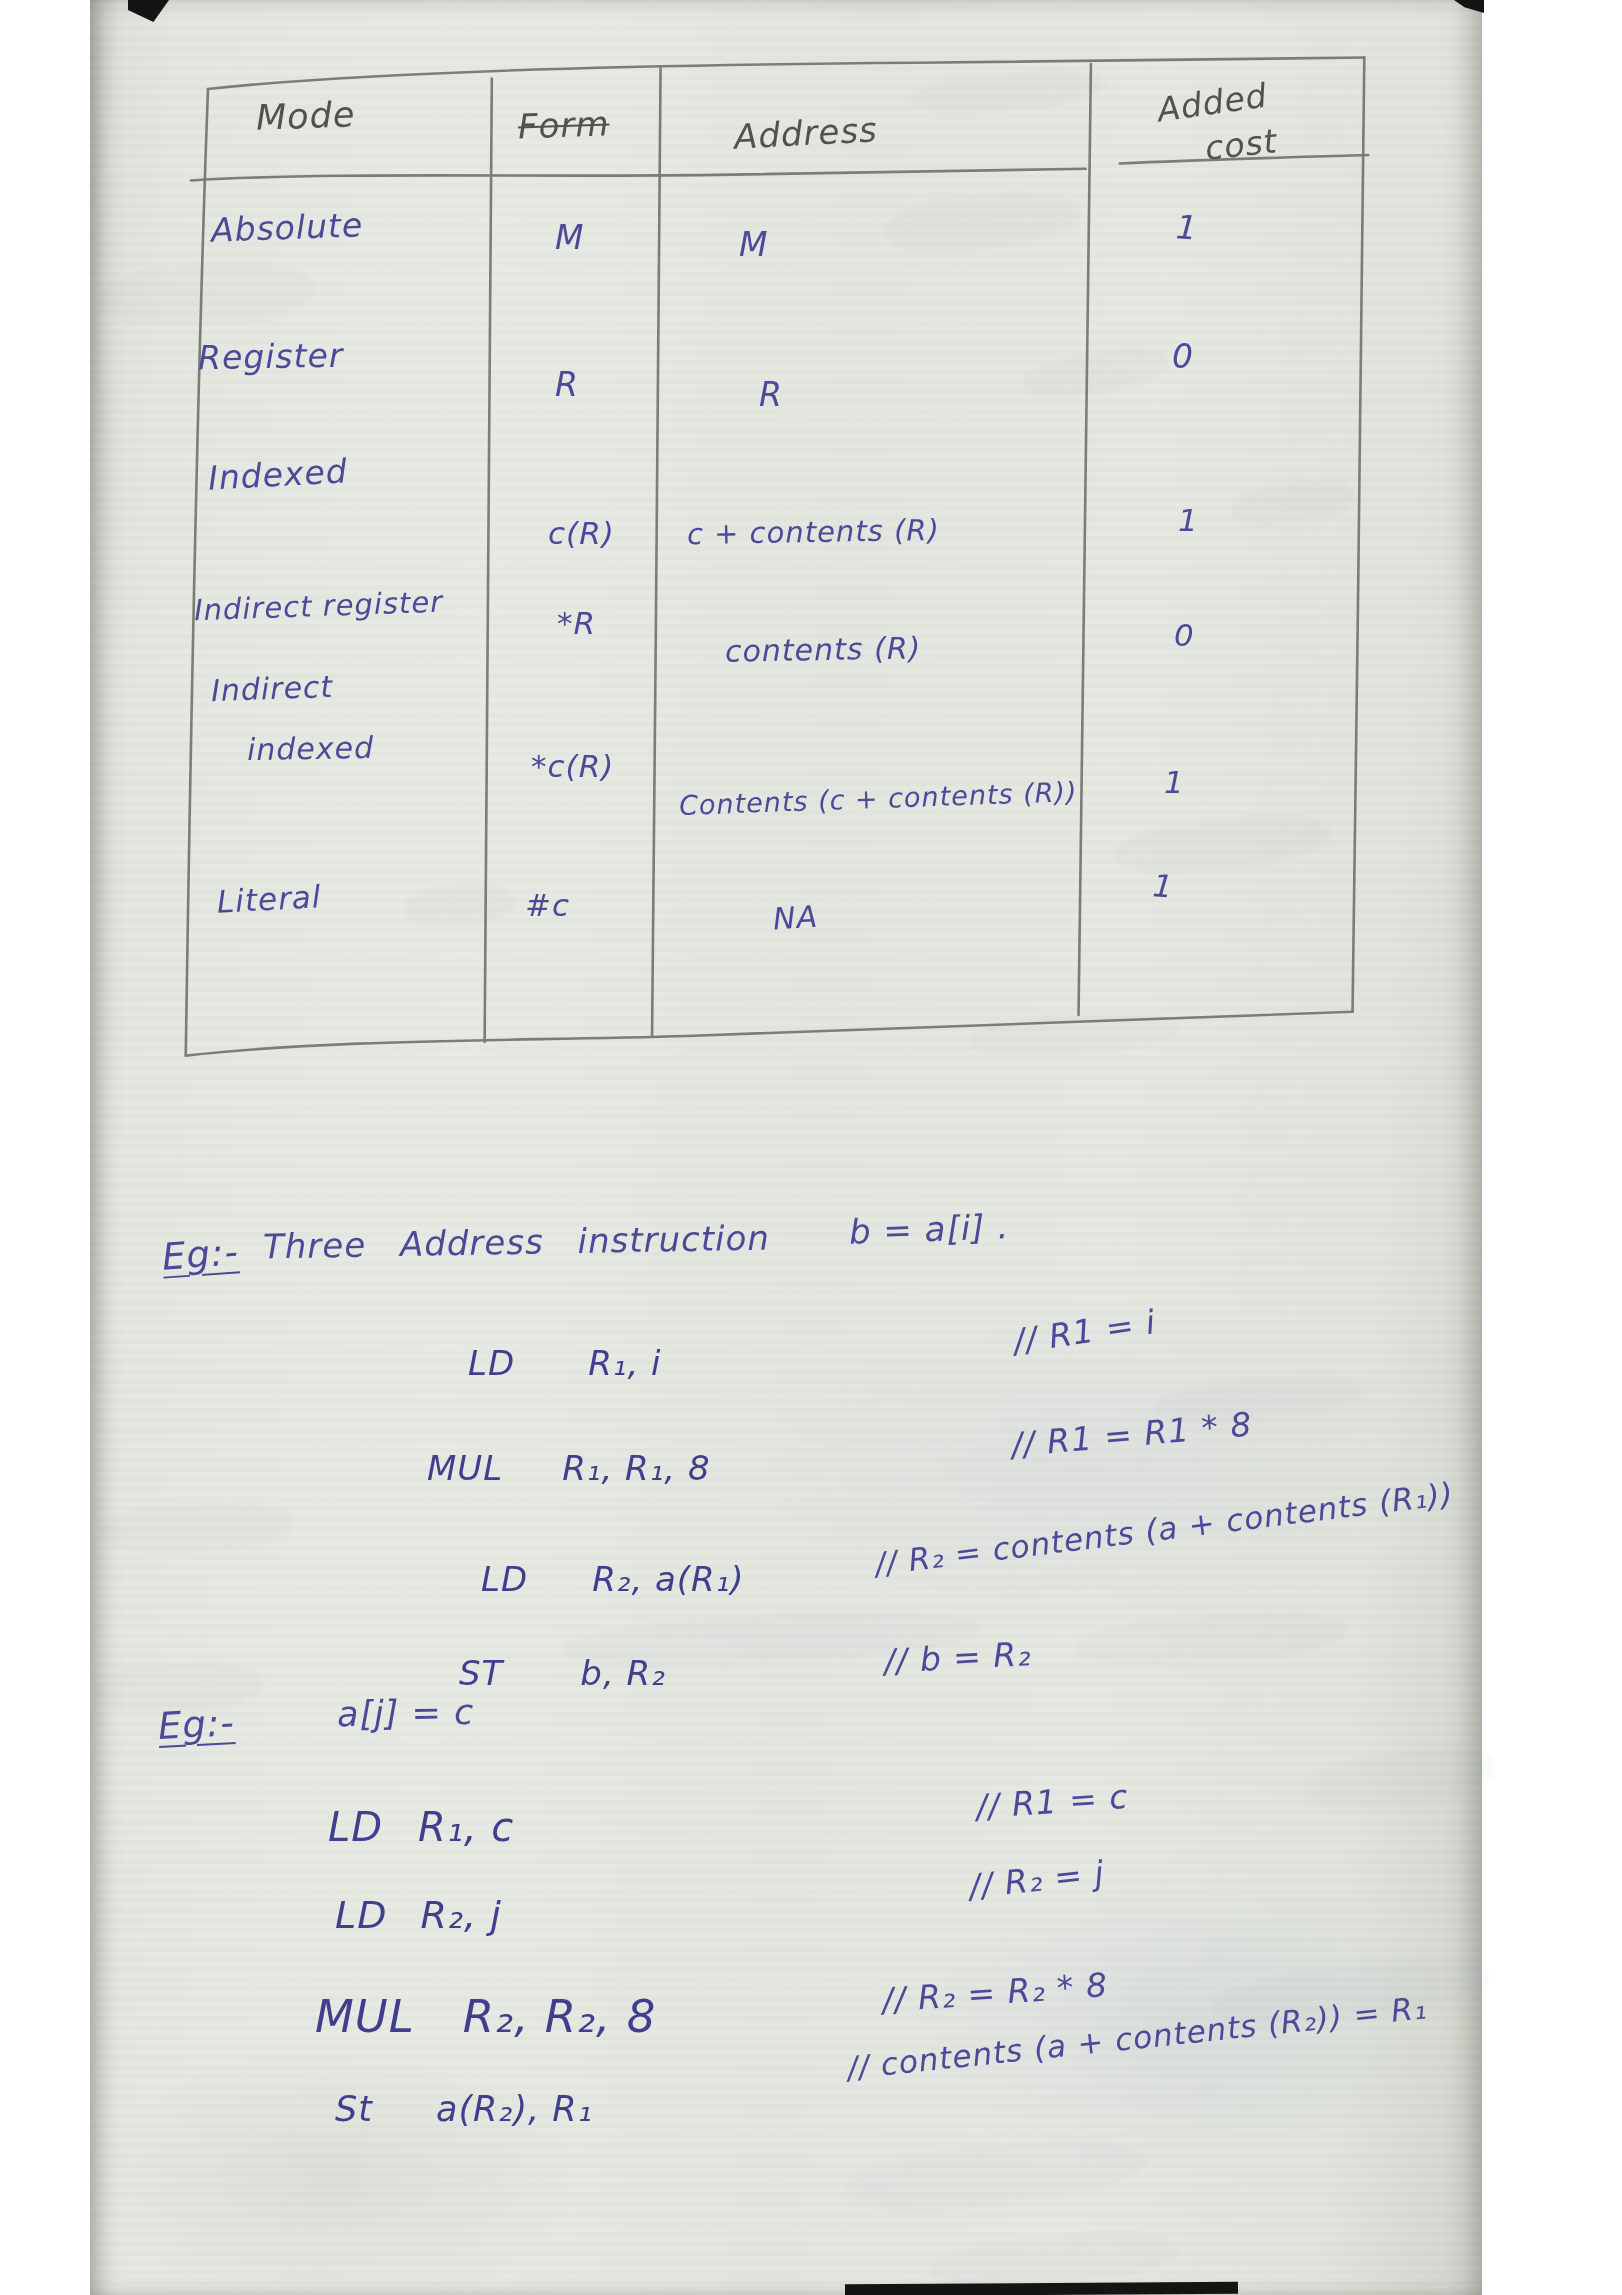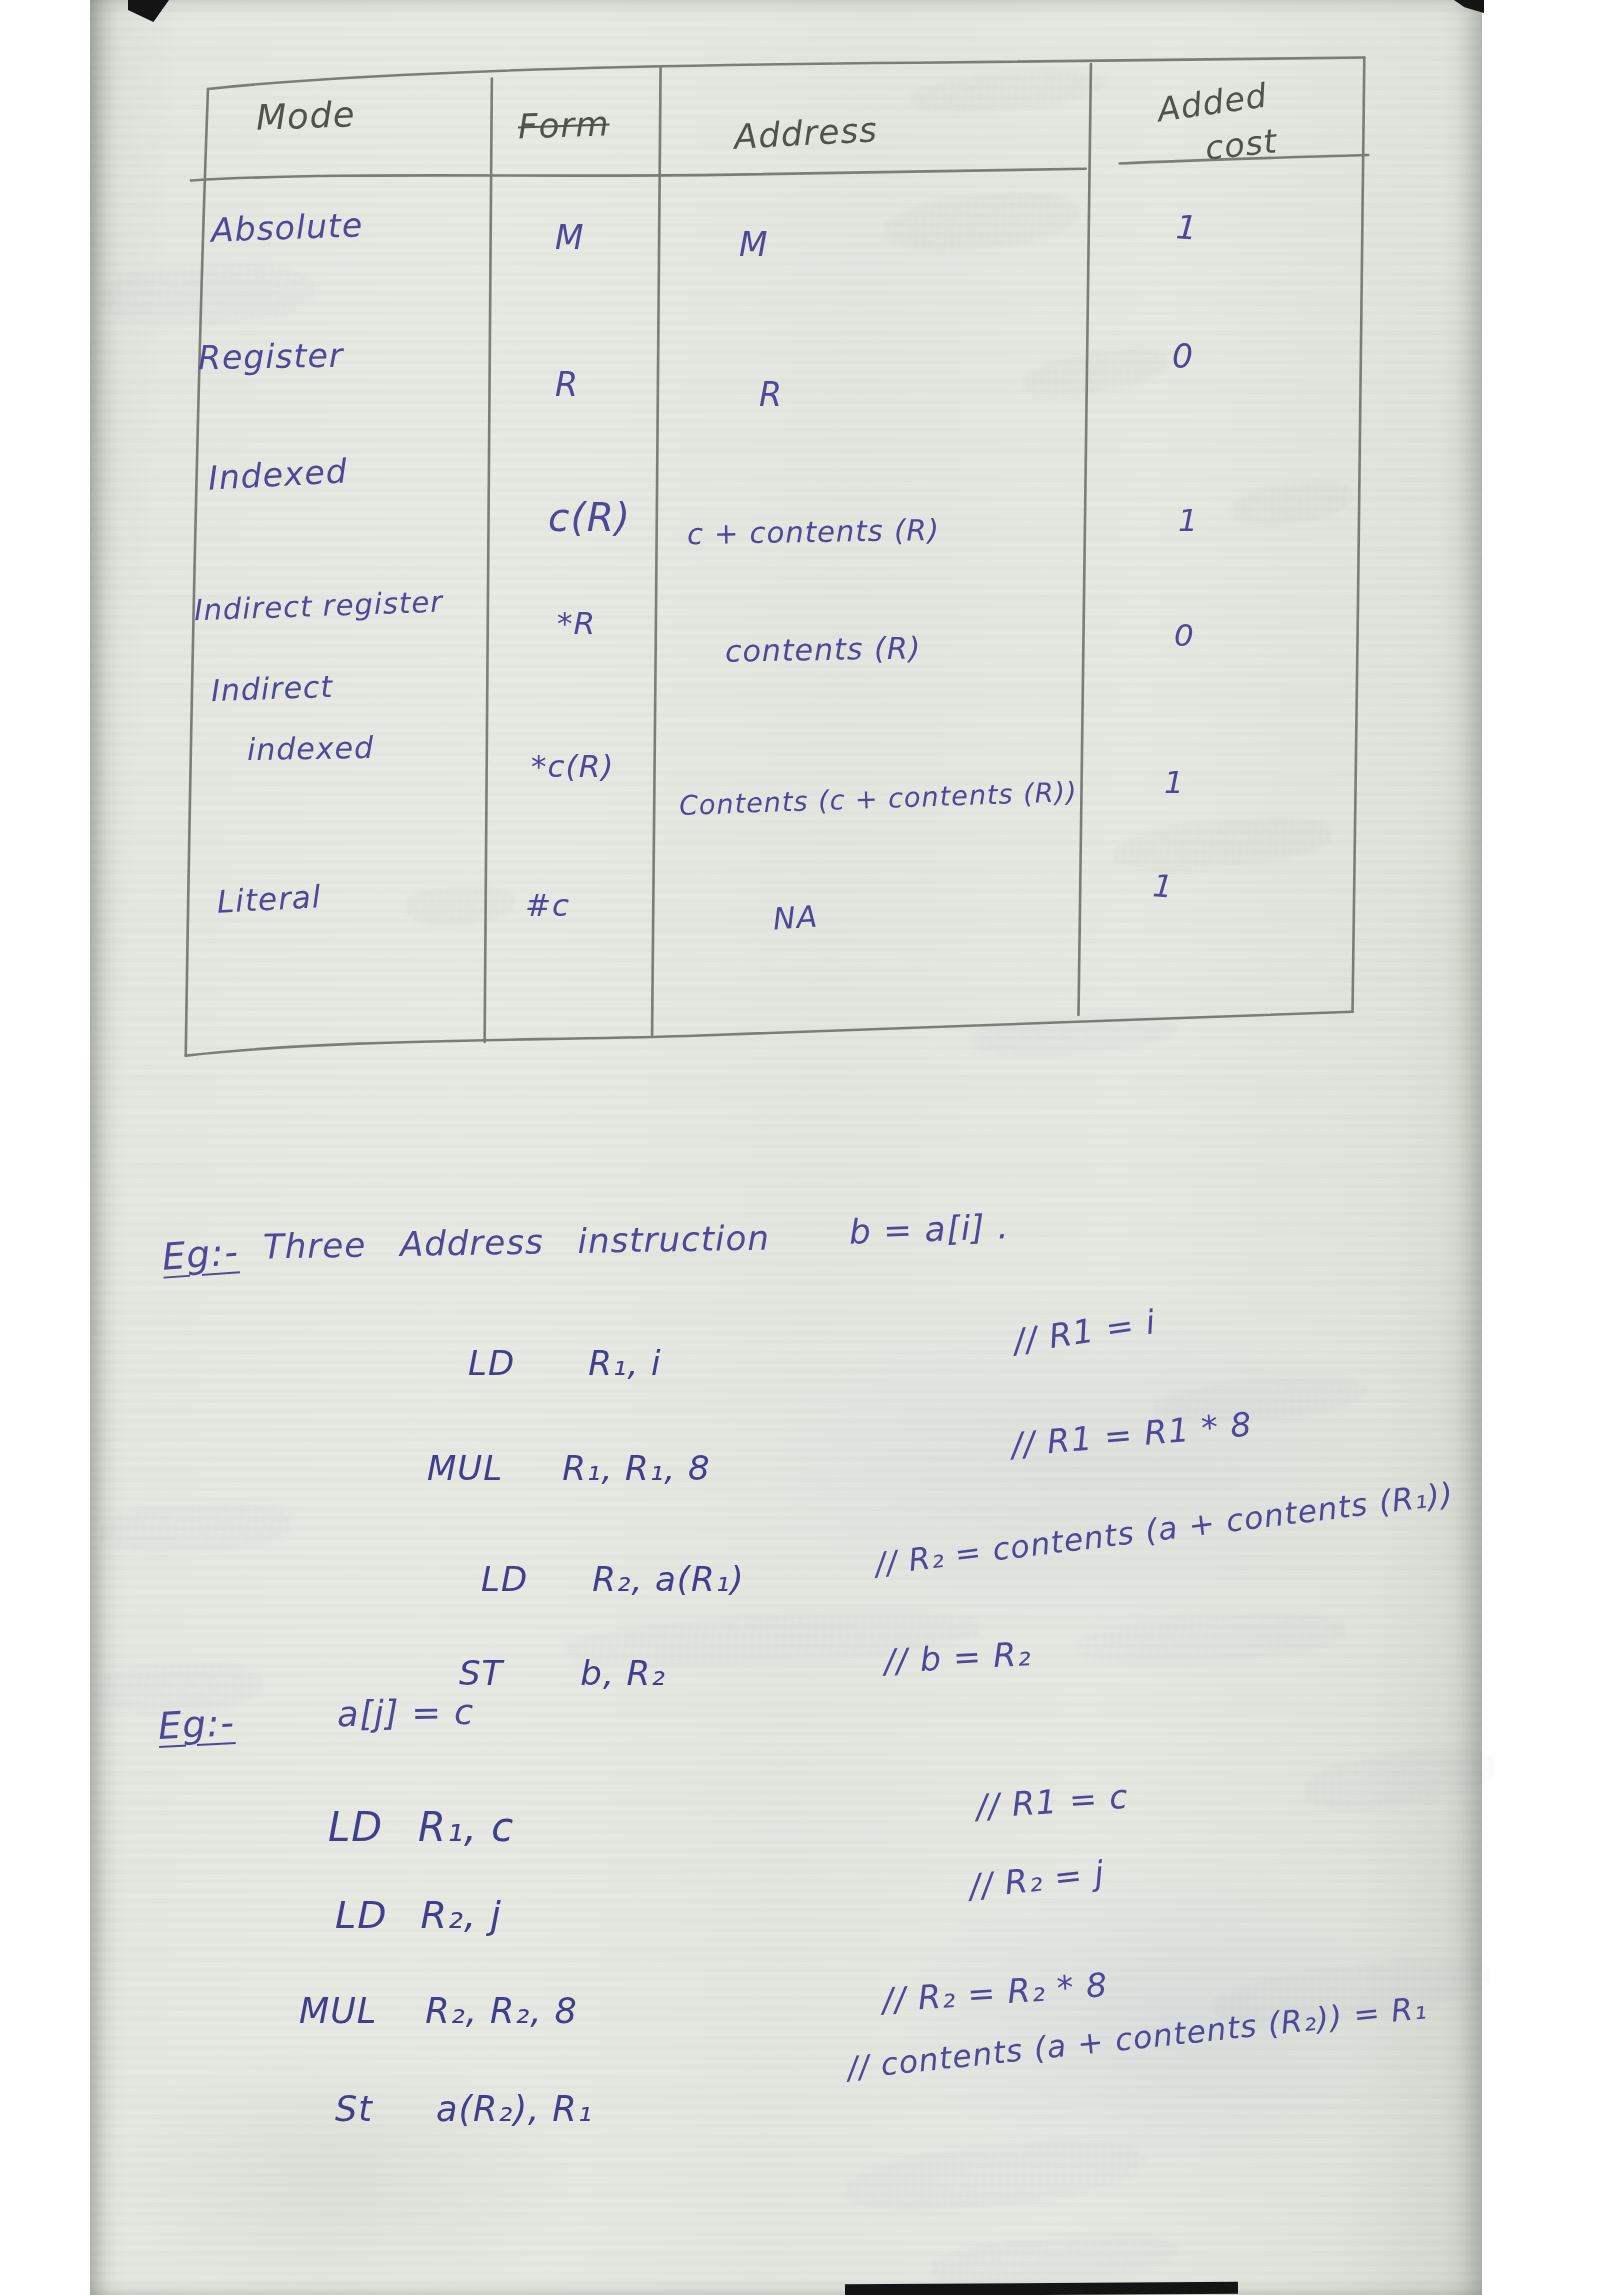--- a/index.html
+++ b/index.html
@@ -59,21 +59,21 @@
   <div class="hw ink" style="left:555px;top:221px;font-size:33px;">M</div>
   <div class="hw ink" style="left:739px;top:228px;font-size:33px;">M</div>
   <div class="hw ink" style="left:1176px;top:211px;font-size:33px;transform:rotate(4deg);">1</div>
 
   <div class="hw ink" style="left:198px;top:340px;font-size:33px;transform:rotate(-1deg);">Register</div>
   <div class="hw ink" style="left:555px;top:368px;font-size:33px;">R</div>
   <div class="hw ink" style="left:759px;top:378px;font-size:33px;">R</div>
   <div class="hw ink" style="left:1172px;top:340px;font-size:33px;">0</div>
 
   <div class="hw ink" style="left:208px;top:458px;font-size:33px;transform:rotate(-3deg);">Indexed</div>
-  <div class="hw ink" style="left:548px;top:498px;font-size:39px;">c(R)</div>
+  <div class="hw ink" style="left:548px;top:518px;font-size:31px;">c(R)</div>
   <div class="hw ink" style="left:687px;top:518px;font-size:29px;transform:rotate(-1deg);">c + contents (R)</div>
   <div class="hw ink" style="left:1178px;top:505px;font-size:31px;">1</div>
 
   <div class="hw ink" style="left:194px;top:592px;font-size:29px;transform:rotate(-2deg);">Indirect register</div>
   <div class="hw ink" style="left:557px;top:608px;font-size:31px;">*R</div>
   <div class="hw ink" style="left:725px;top:635px;font-size:30px;transform:rotate(-1deg);">contents (R)</div>
   <div class="hw ink" style="left:1174px;top:620px;font-size:31px;">0</div>
 
   <div class="hw ink" style="left:211px;top:674px;font-size:30px;transform:rotate(-2deg);">Indirect</div>
   <div class="hw ink" style="left:247px;top:734px;font-size:30px;transform:rotate(-1deg);">indexed</div>
@@ -116,21 +116,21 @@
   <div class="hw ink2" style="left:328px;top:1807px;font-size:40px;">
     <span class="op" style="margin-right:35px;">LD</span><span class="args">R₁, c</span>
   </div>
   <div class="hw ink" style="left:976px;top:1785px;font-size:33px;transform:rotate(-4deg);">// R1 = c</div>
 
   <div class="hw ink2" style="left:335px;top:1896px;font-size:38px;">
     <span class="op" style="margin-right:33px;">LD</span><span class="args">R₂, j</span>
   </div>
   <div class="hw ink" style="left:969px;top:1863px;font-size:33px;transform:rotate(-6deg);">// R₂ = j</div>
 
-  <div class="hw ink2" style="left:299px;top:1994px;font-size:35px;text-decoration:underline;">
+  <div class="hw ink2" style="left:315px;top:1994px;font-size:45px;text-decoration:underline;">
     <span class="op" style="margin-right:48px;">MUL</span><span class="args">R₂, R₂, 8</span>
   </div>
   <div class="hw ink" style="left:882px;top:1976px;font-size:33px;transform:rotate(-4deg);">// R₂ = R₂ * 8</div>
 
   <div class="hw ink2" style="left:335px;top:2092px;font-size:35px;">
     <span class="op" style="margin-right:63px;">St</span><span class="args">a(R₂), R₁</span>
   </div>
   <div class="hw ink" style="left:849px;top:2053px;font-size:31px;transform:rotate(-6deg);transform-origin:left bottom;">// contents (a + contents (R₂)) = R₁</div>
 
   <div class="ghost gray" style="left:883px;top:196px;width:196px;height:52px;transform:rotate(-6deg);"></div>

